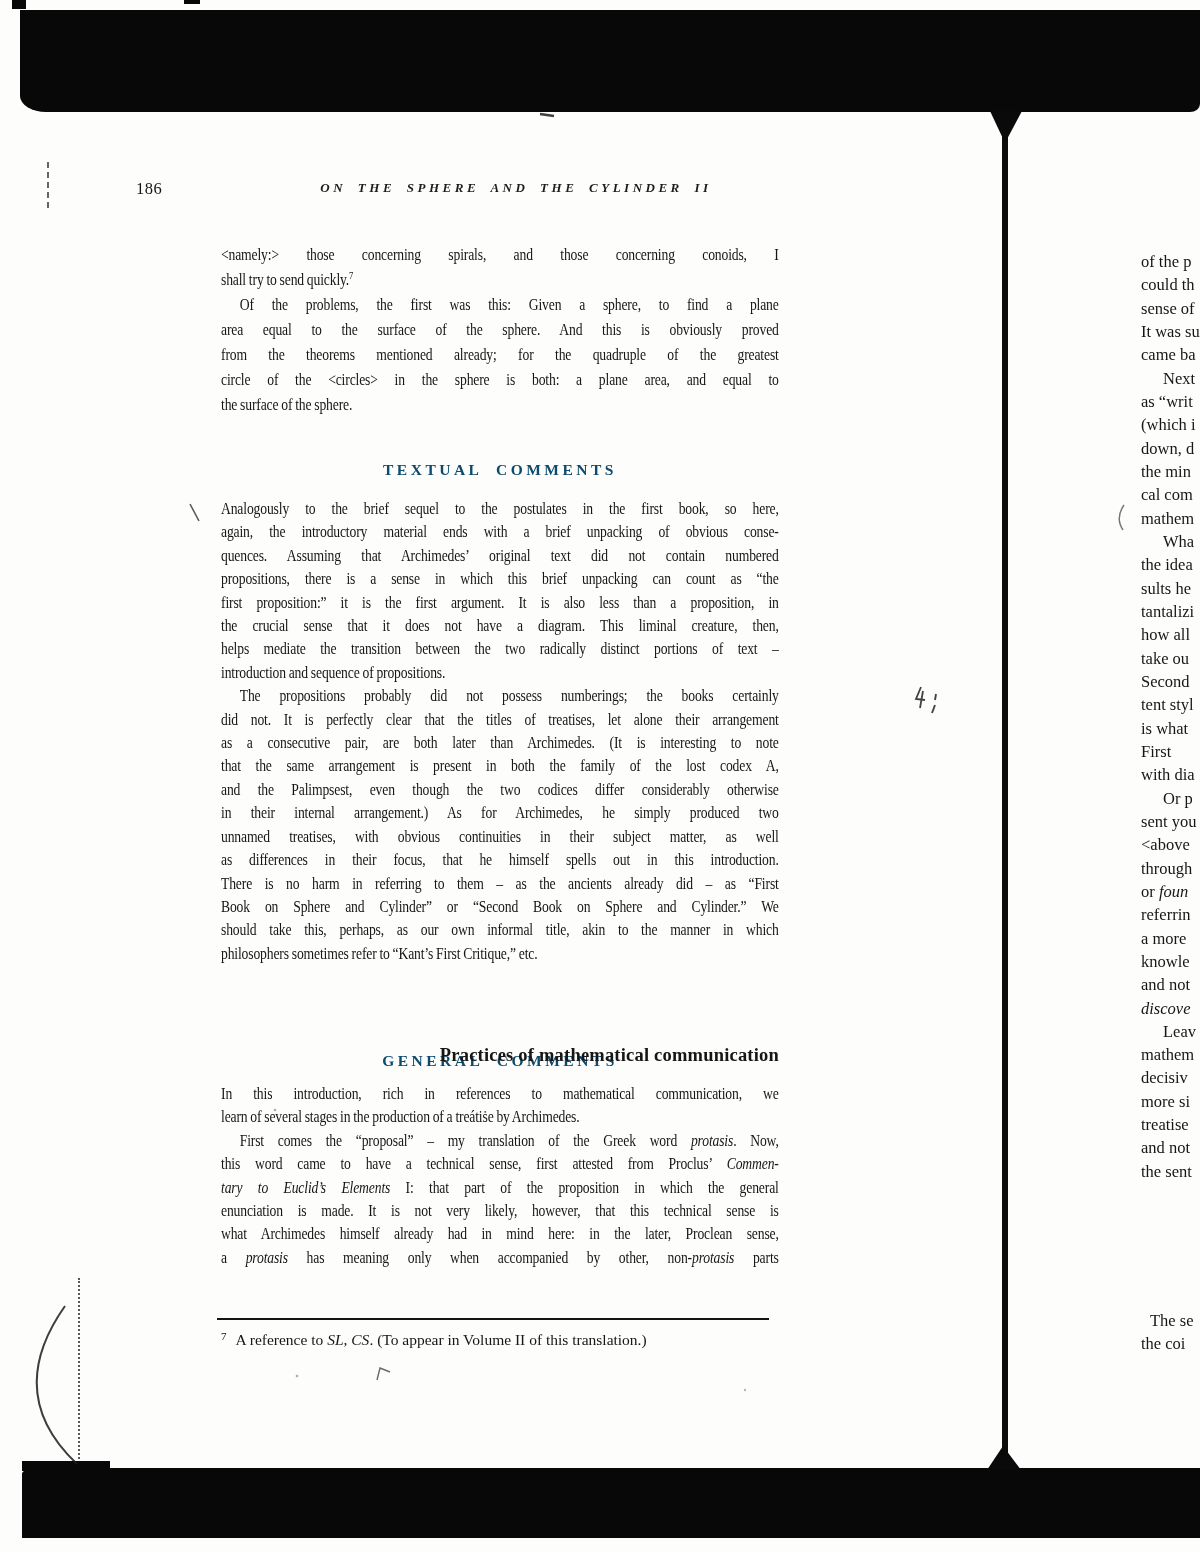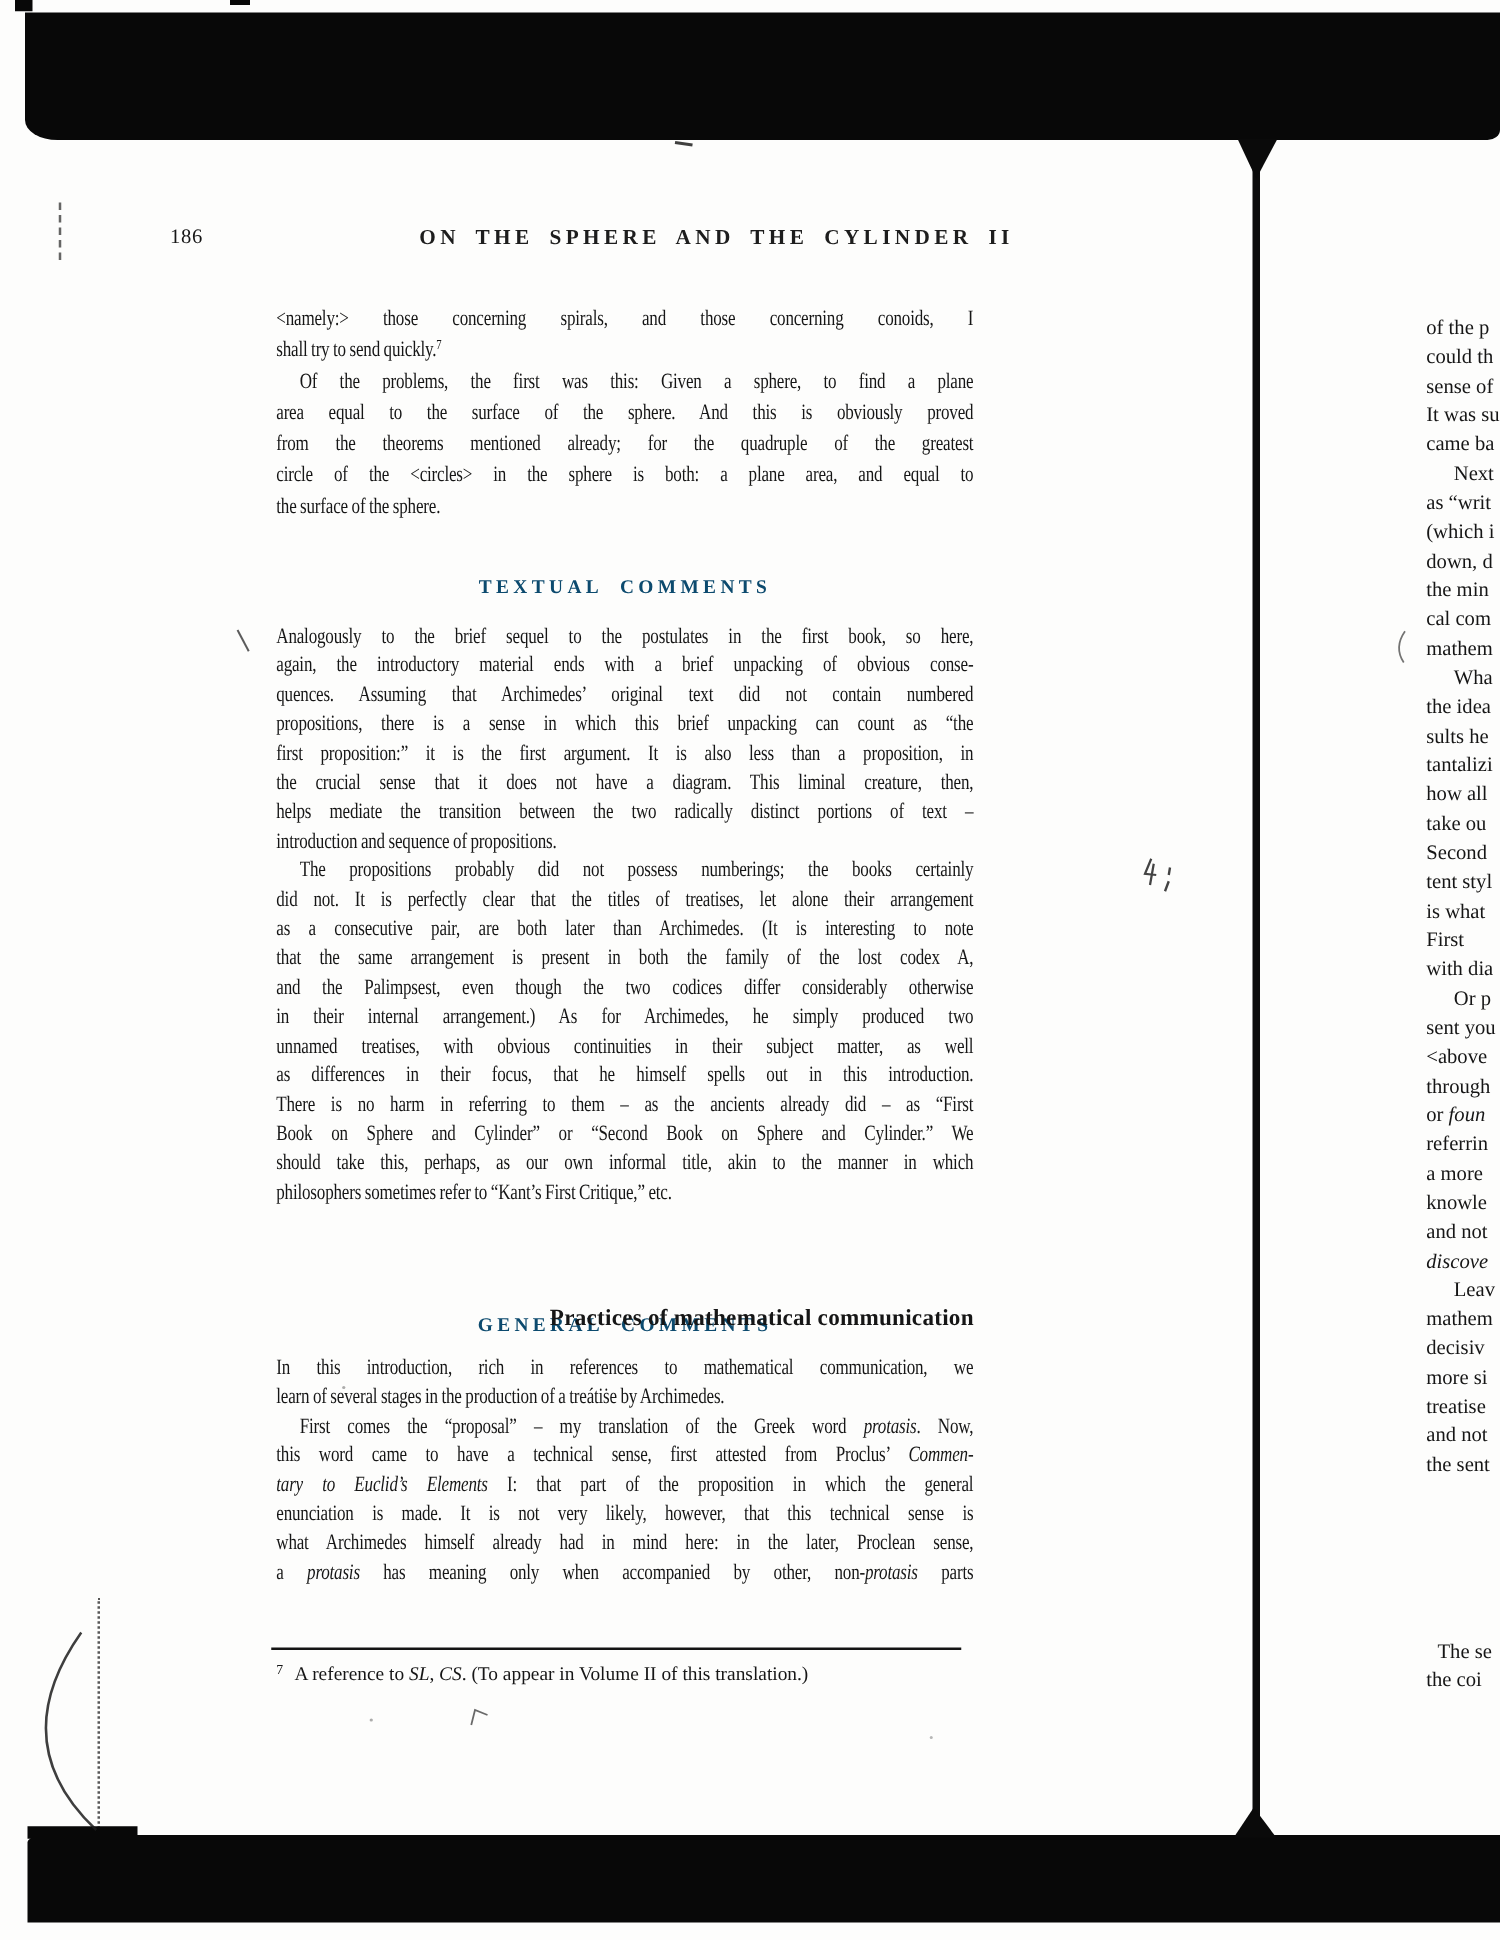--- a/index.html
+++ b/index.html
@@ -15,22 +15,22 @@
   .corner-chip{position:absolute;background:#080808;z-index:6;}
   #binding-line{position:absolute;left:990px;top:110px;width:6px;height:1360px;background:#0c0c0c;z-index:4;}
   #edge-right{position:absolute;left:1192px;top:12px;height:1456px;width:0;border-left:2px dashed rgba(25,25,25,.5);z-index:1;}
   #edge-left-top{position:absolute;left:35px;top:162px;height:46px;width:0;border-left:2px dashed rgba(35,35,35,.7);z-index:1;}
   #edge-left-bottom{position:absolute;left:66px;top:1278px;height:188px;width:0;border-left:2px dotted rgba(45,45,45,.8);z-index:1;}
   #marks-layer{position:absolute;left:0;top:0;z-index:7;pointer-events:none;}
 
   
   .hdr-row{position:absolute;top:179px;left:0;width:1200px;z-index:2;}
   #page-number{position:absolute;left:124px;top:0;font-size:16.5px;letter-spacing:.5px;}
-  #running-head{position:absolute;left:209px;top:1px;width:590px;text-align:right;
-     font-weight:bold;font-size:17px;letter-spacing:3.5px;word-spacing:5px;color:#1d1d1d;}
+  #running-head{position:absolute;left:209px;top:1px;width:590px;text-align:center;
+     font-style:italic;font-weight:bold;font-size:13px;letter-spacing:3.5px;word-spacing:5px;color:#1d1d1d;}
 
   .textblock{position:absolute;left:209px;width:715px;transform:scaleX(.78);transform-origin:0 0;
      font-size:17.5px;letter-spacing:-.2px;word-spacing:-.5px;z-index:2;}
   #block-ab{top:242px;}   #block-ab .ln{line-height:25px;}
   #block-cd{top:497px;}   #block-cd .ln{line-height:23.4px;}
   #block-ef{top:1082px;}  #block-ef .ln{line-height:23.4px;}
   .ln{text-align:justify;text-align-last:justify;white-space:nowrap;}
   .ln.last{text-align-last:left;}
   .ln.ind{text-indent:24px;}
   sup{font-size:11px;line-height:0;vertical-align:6px;}

